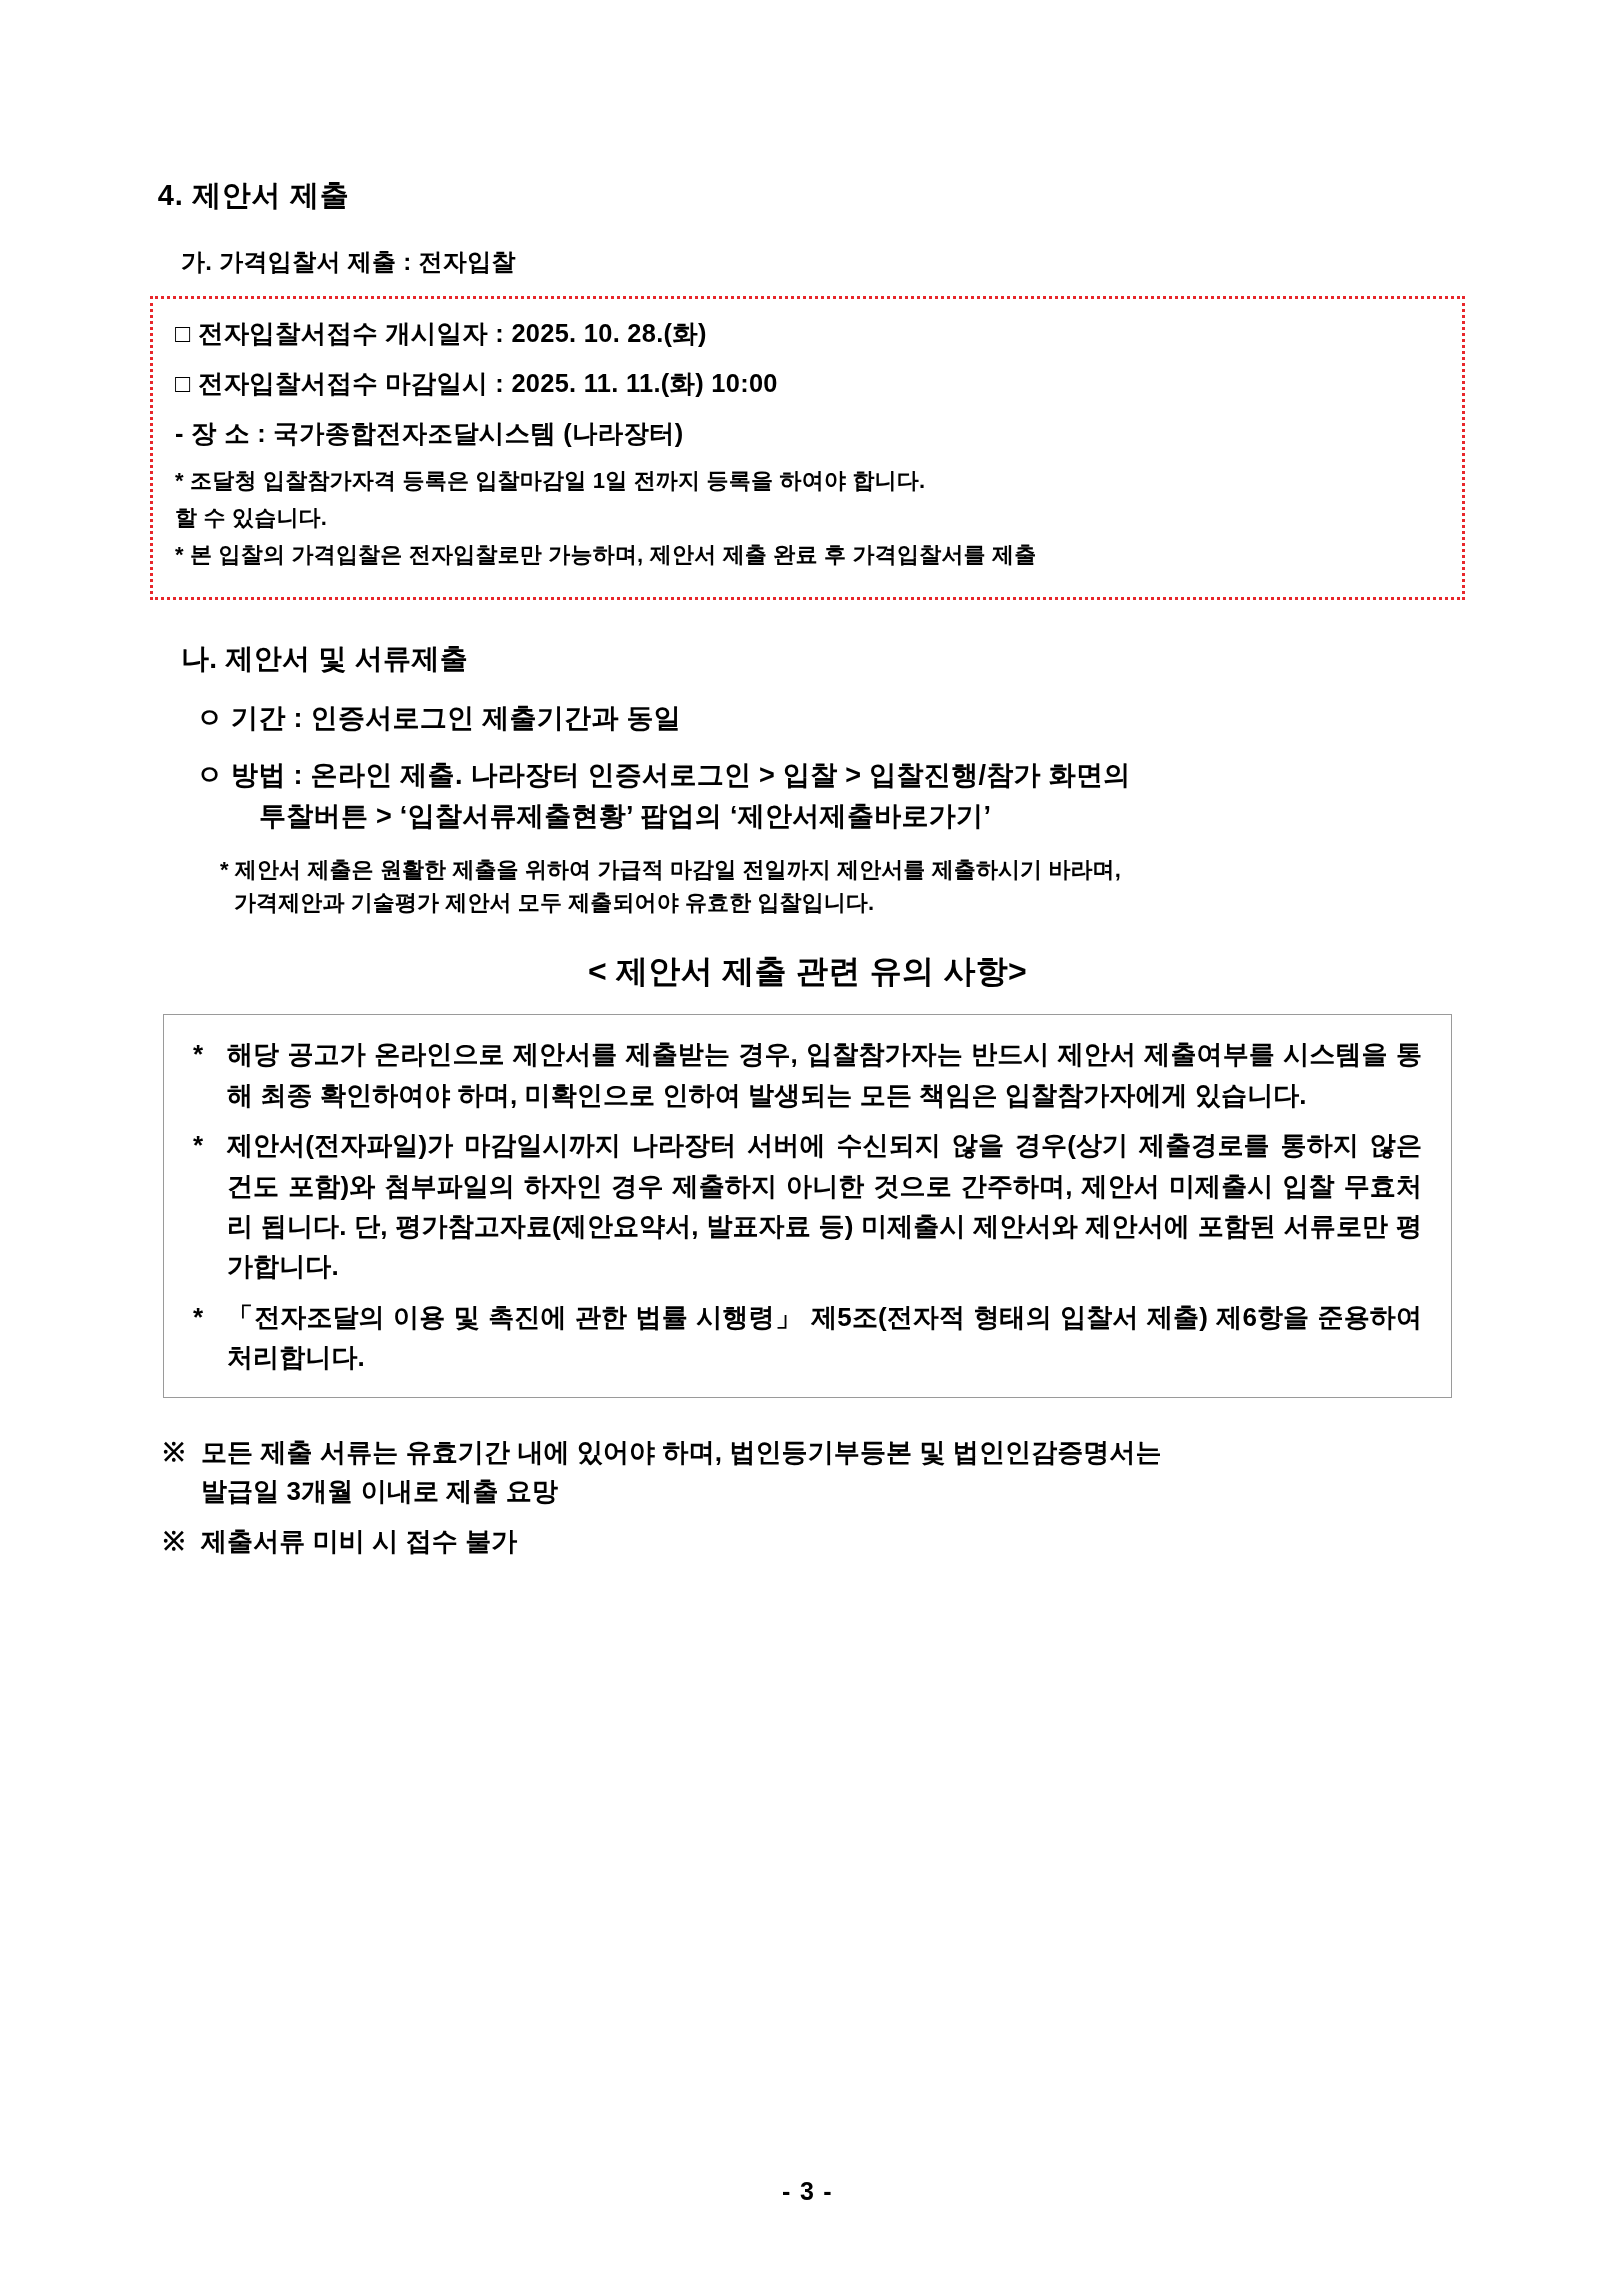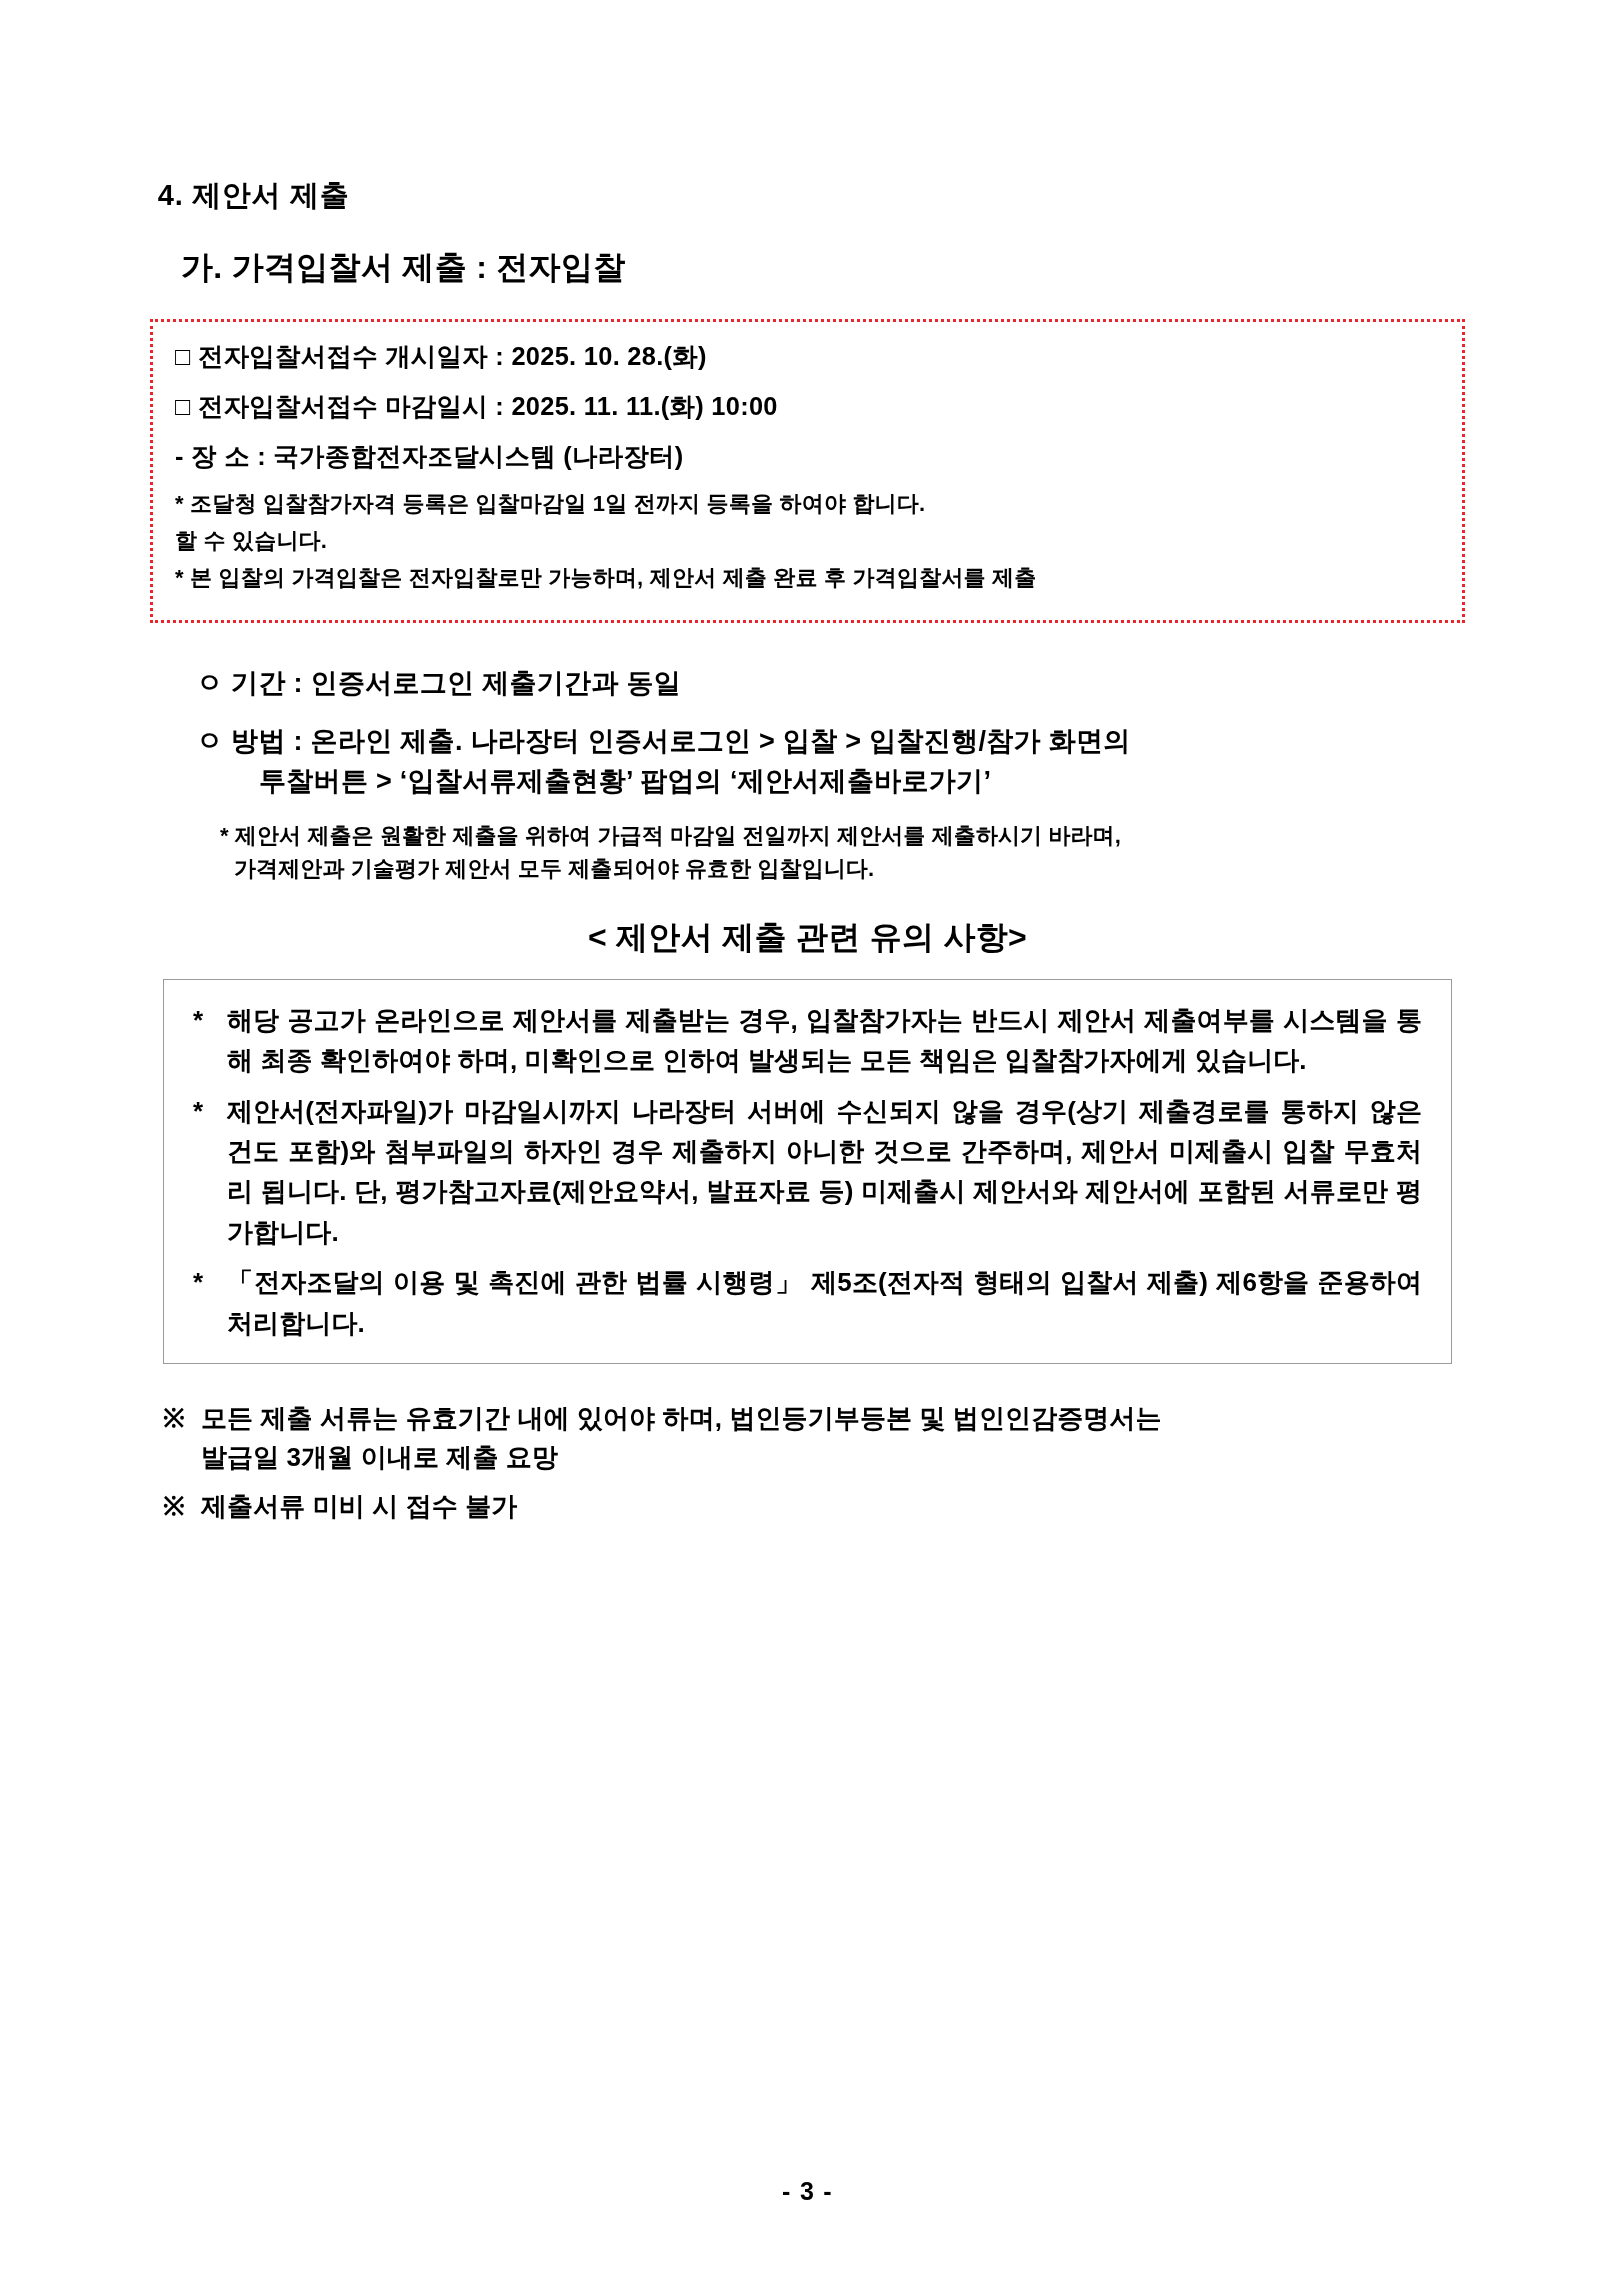--- a/index.html
+++ b/index.html
@@ -19,23 +19,23 @@
     box-sizing: border-box;
     padding: 176px 150px 0 150px;
   }
   .section-title {
     font-size: 29px;
     font-weight: bold;
     letter-spacing: 0.7px;
     margin: 0 0 30px 7.8px;
   }
   .sub-title {
-    font-size: 32px;
-    font-weight: bold;
-    margin: 0 0 29px 31px;
+    font-size: 24px;
+    font-weight: bold;
+    margin: 0 0 18px 31px;
     letter-spacing: 0.3px;
   }
   .dotted-box {
     border: 3.9px dotted #e8262b;
     padding: 17px 22px 19.6px 22px;
     margin: 0 0 40px 0;
     box-sizing: border-box;
   }
   .dbox-line {
     font-size: 25.4px;
@@ -167,20 +167,21 @@
 
   <div class="dotted-box">
     <p class="dbox-line">□ 전자입찰서접수 개시일자 : 2025. 10. 28.(화)</p>
     <p class="dbox-line">□ 전자입찰서접수 마감일시 : 2025. 11. 11.(화) 10:00</p>
     <p class="dbox-line">- 장 소 : 국가종합전자조달시스템 (나라장터)</p>
     <p class="dbox-note">* 조달청 입찰참가자격 등록은 입찰마감일 1일 전까지 등록을 하여야 합니다.</p>
     <p class="dbox-note">할 수 있습니다.</p>
     <p class="dbox-note wrap">* 본 입찰의 가격입찰은 전자입찰로만 가능하며, 제안서 제출 완료 후 가격입찰서를 제출</p>
   </div>
 
+  <h2 class="sub-title2">나. 제안서 및 서류제출</h2>
 
   <p class="bullet-o">ㅇ 기간 : 인증서로그인 제출기간과 동일</p>
 
   <p class="bullet-o">
     <span>ㅇ 방법 : 온라인 제출. 나라장터 인증서로그인 &gt; 입찰 &gt; 입찰진행/참가 화면의</span>
     <span class="cont">투찰버튼 &gt; ‘입찰서류제출현황’ 팝업의 ‘제안서제출바로가기’</span>
   </p>
 
   <p class="note-star">
     <span>* 제안서 제출은 원활한 제출을 위하여 가급적 마감일 전일까지 제안서를 제출하시기 바라며,</span>

